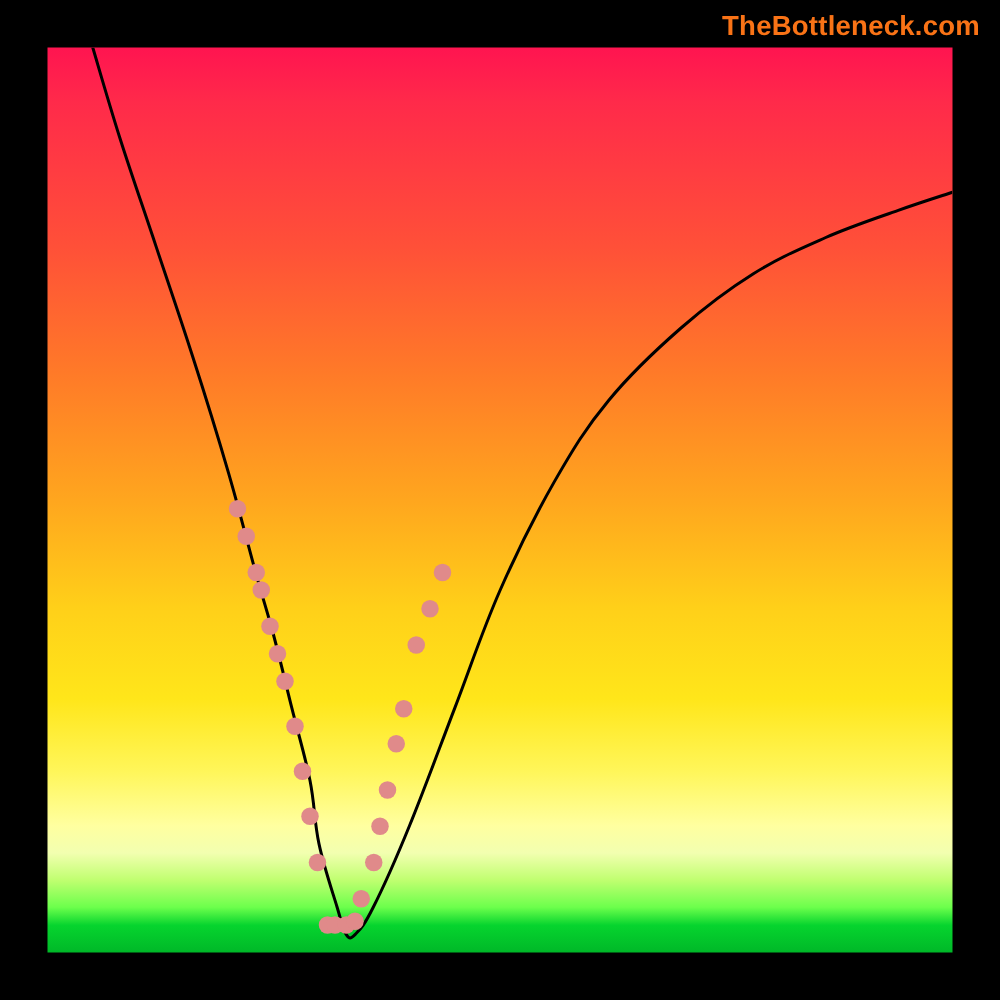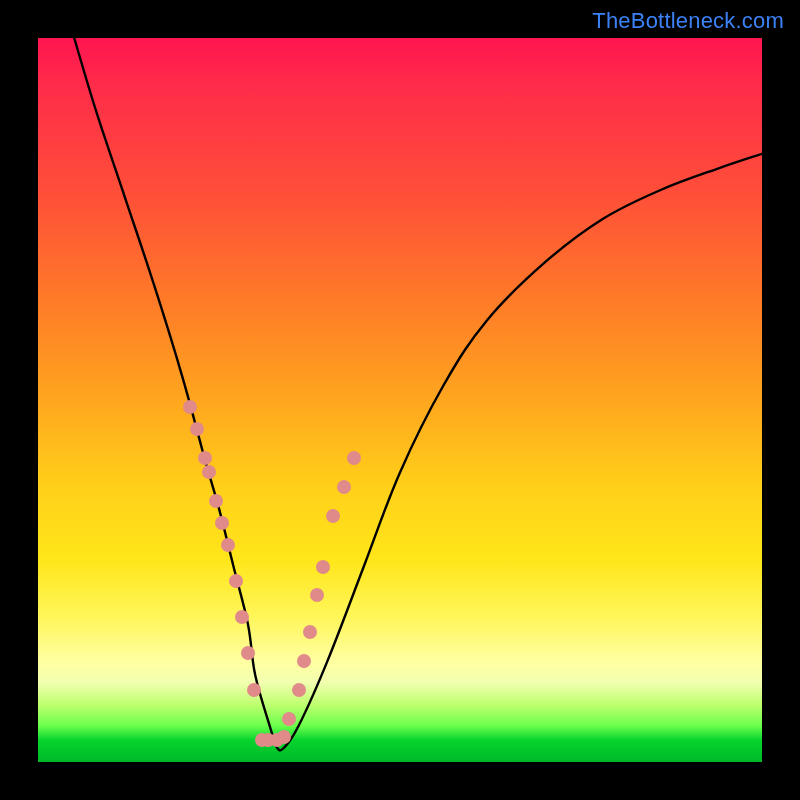--- a/index.html
+++ b/index.html
@@ -40,22 +40,22 @@
       #06d42e 97%,
       #00b828 100%
     );
     overflow: hidden;
   }
   .watermark {
     position: absolute;
     top: 8px;
     right: 16px;
     font-size: 22px;
-    font-weight: 400;
-    color: #3b82f6;
+    font-weight: 700;
+    color: #f97316;
     letter-spacing: 0.2px;
     z-index: 50;
     user-select: none;
   }
   svg.curve {
     position: absolute;
     left: 0;
     top: 0;
     width: 724px;
     height: 724px;

